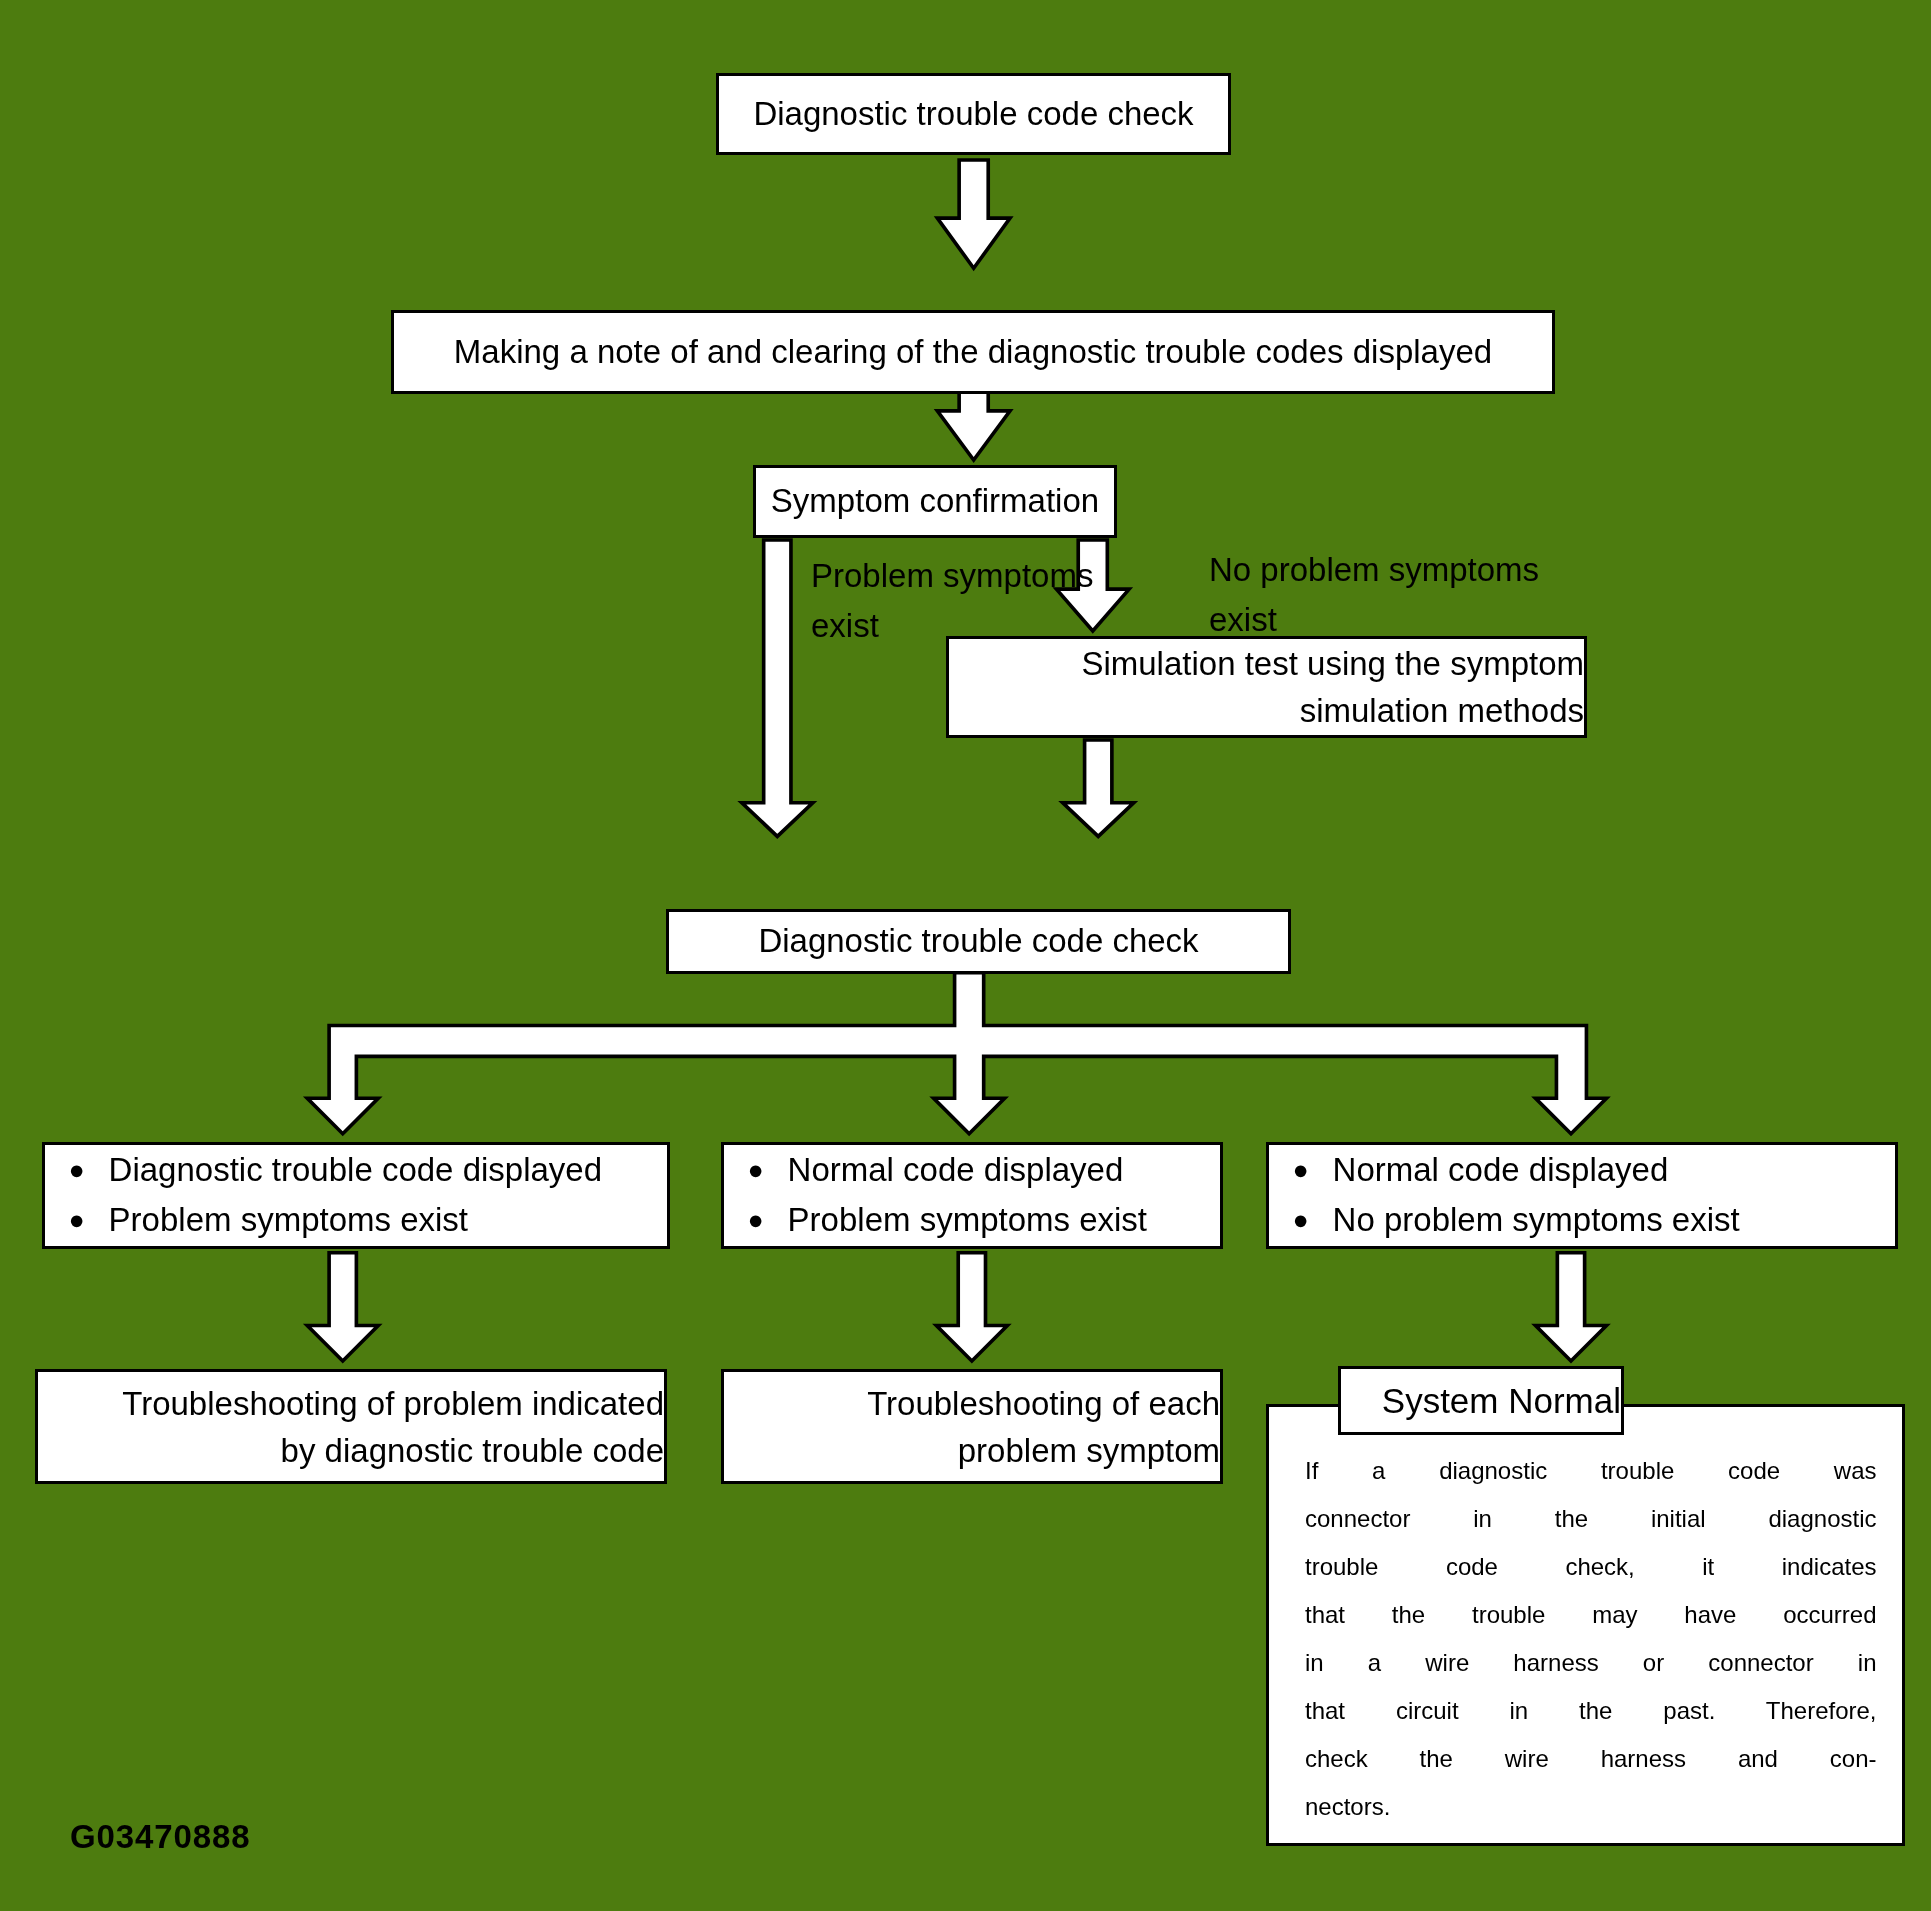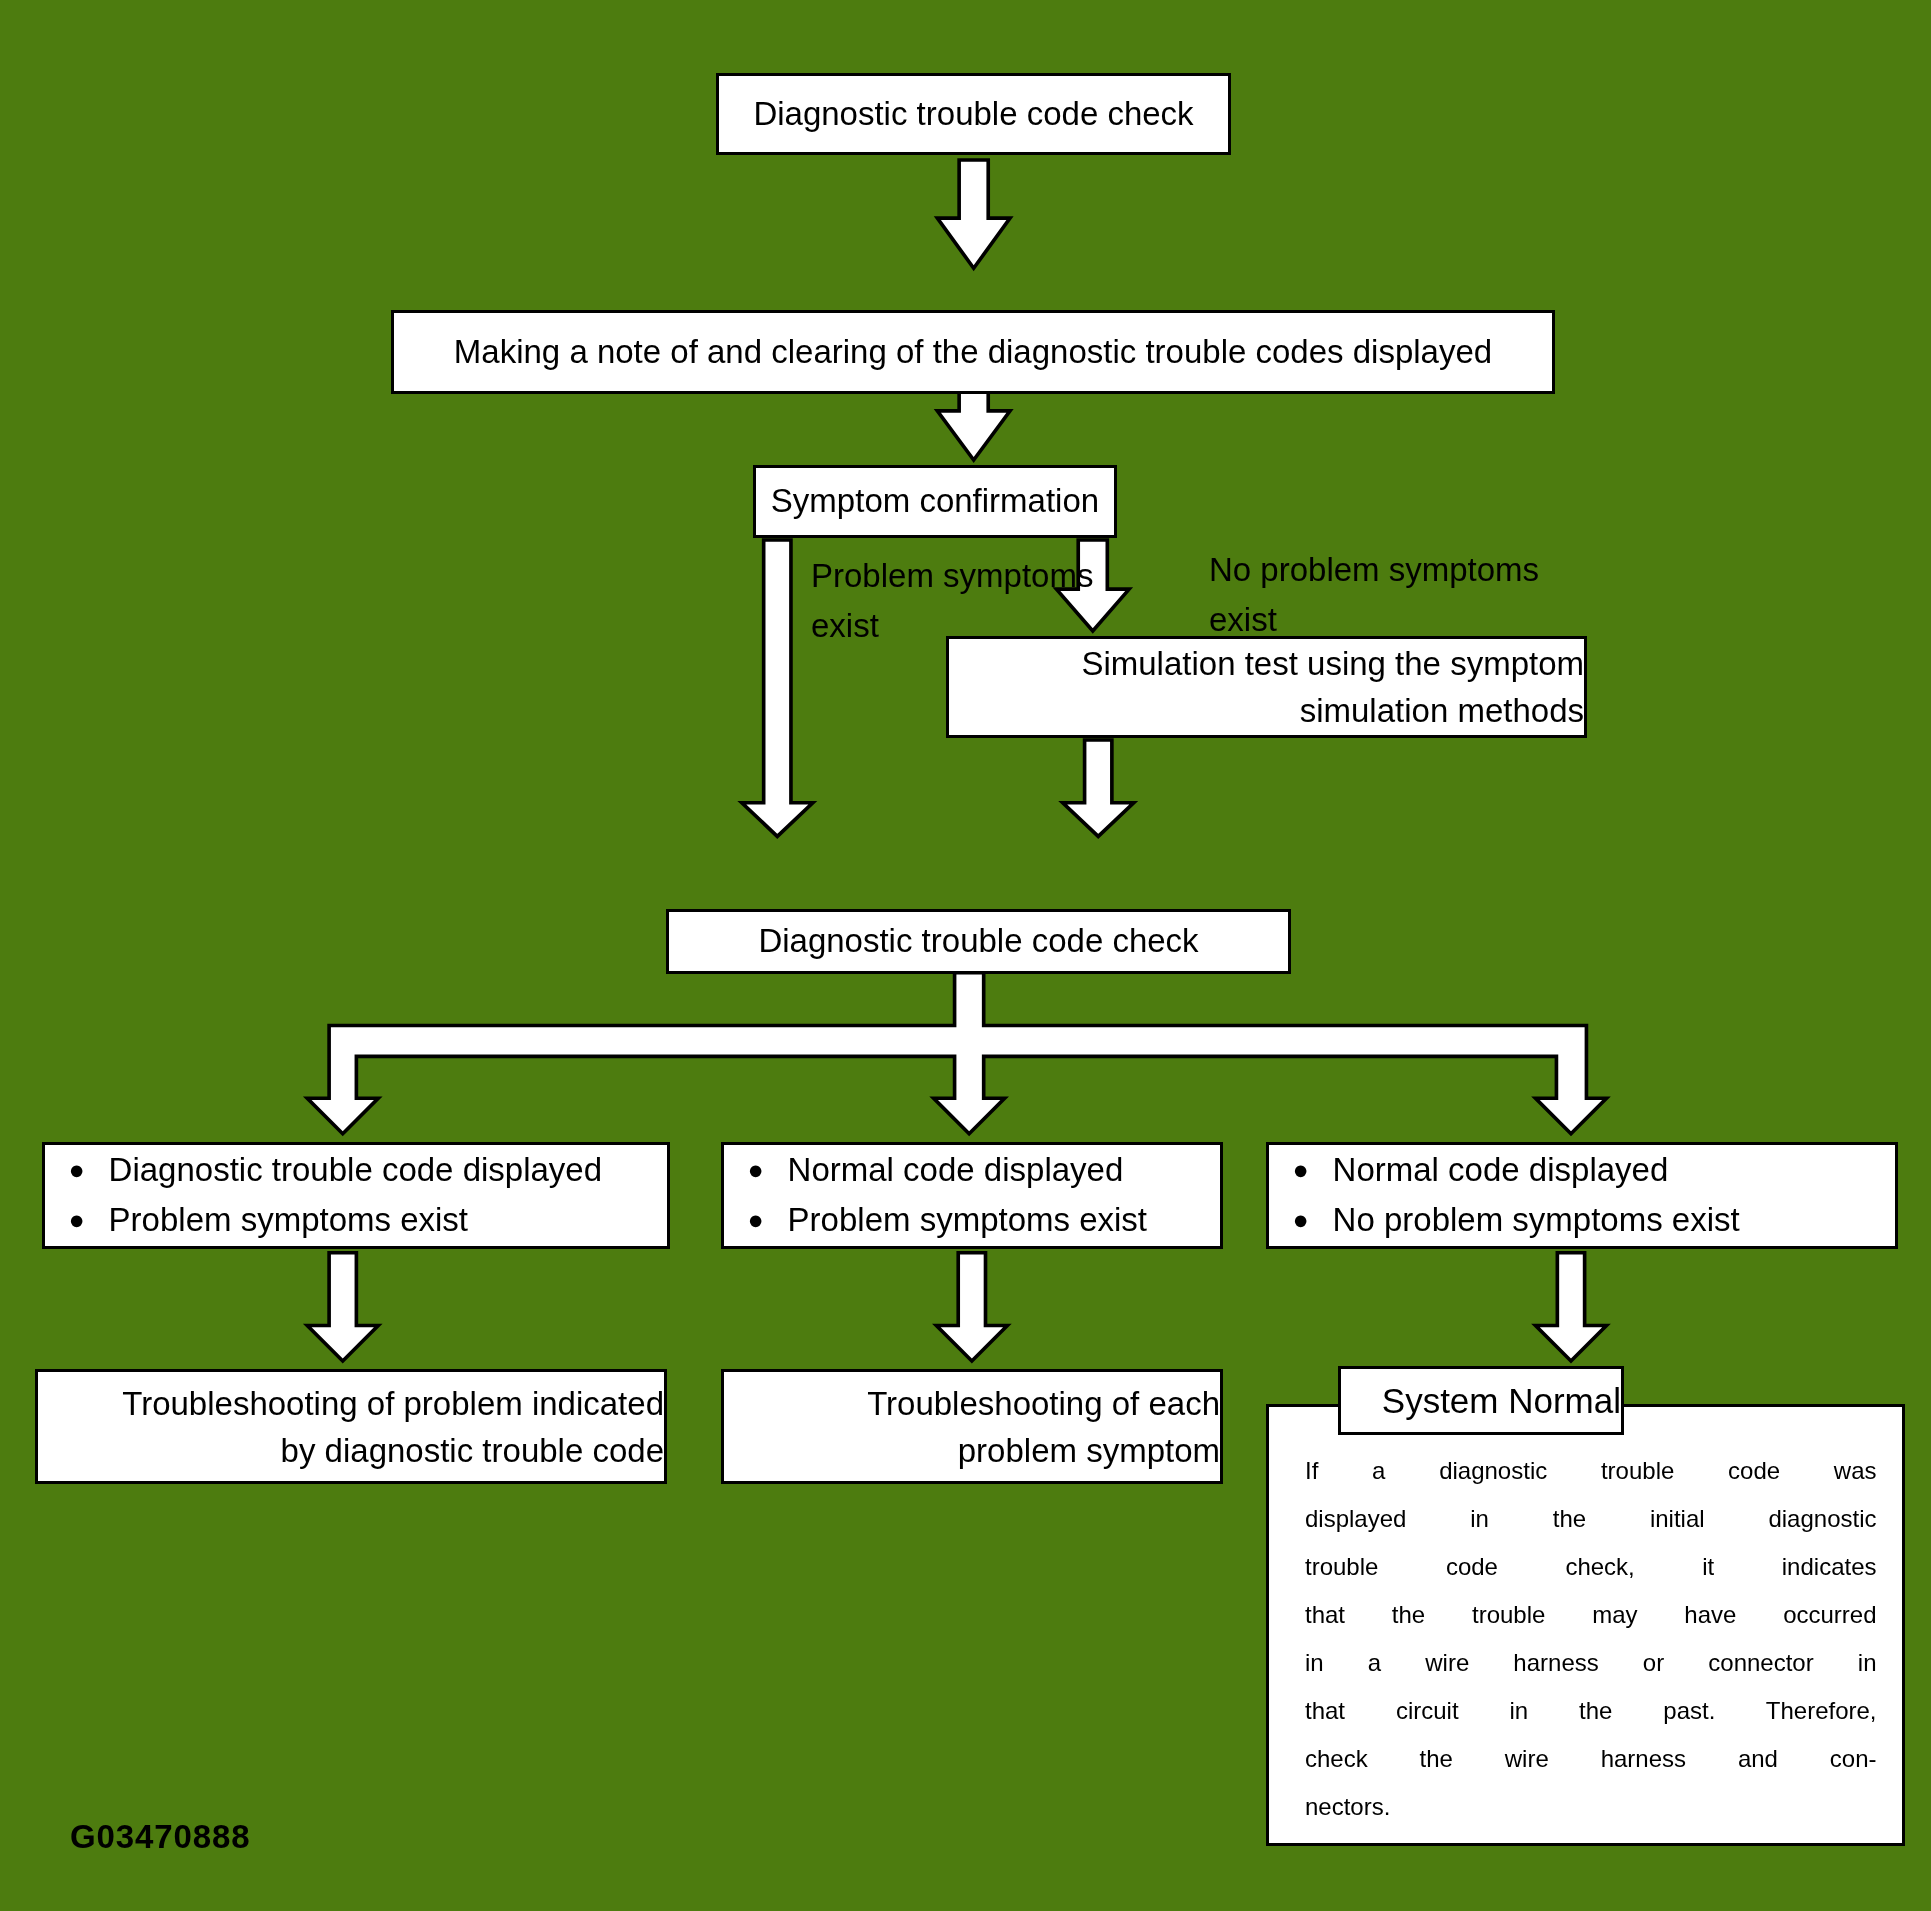--- a/index.html
+++ b/index.html
@@ -117,21 +117,21 @@
     <div>by diagnostic trouble code</div>
   </div>
 
   <div class="box two-line" style="left:721px;top:1369px;width:502px;height:115px;padding-left:58px;">
     <div>Troubleshooting of each</div>
     <div>problem symptom</div>
   </div>
 
   <div class="note-box" style="left:1266px;top:1404px;width:639px;height:442px;">
     <div class="jline">If a diagnostic trouble code was</div>
-    <div class="jline">displayed in the initial diagnostic</div>
+    <div class="jline">connector in the initial diagnostic</div>
     <div class="jline">trouble code check, it indicates</div>
     <div class="jline">that the trouble may have occurred</div>
     <div class="jline">in a wire harness or connector in</div>
     <div class="jline">that circuit in the past. Therefore,</div>
     <div class="jline">check the wire harness and con-</div>
     <div class="jline last">nectors.</div>
   </div>
 
   <div class="box center sysnormal" style="left:1338px;top:1366px;width:286px;height:69px;justify-content:flex-end;">
     <span>System Normal</span>

